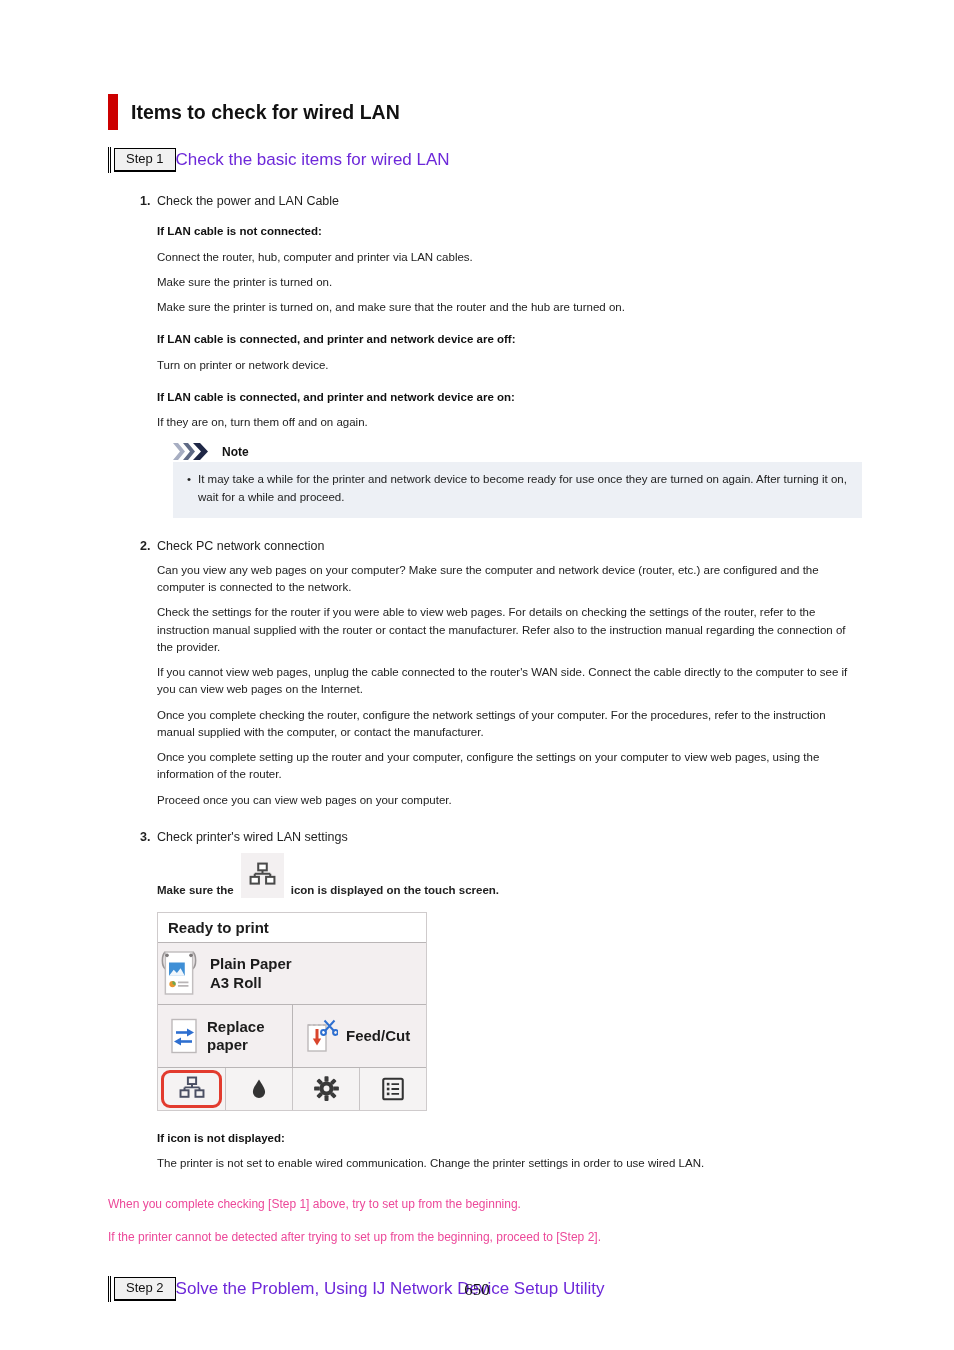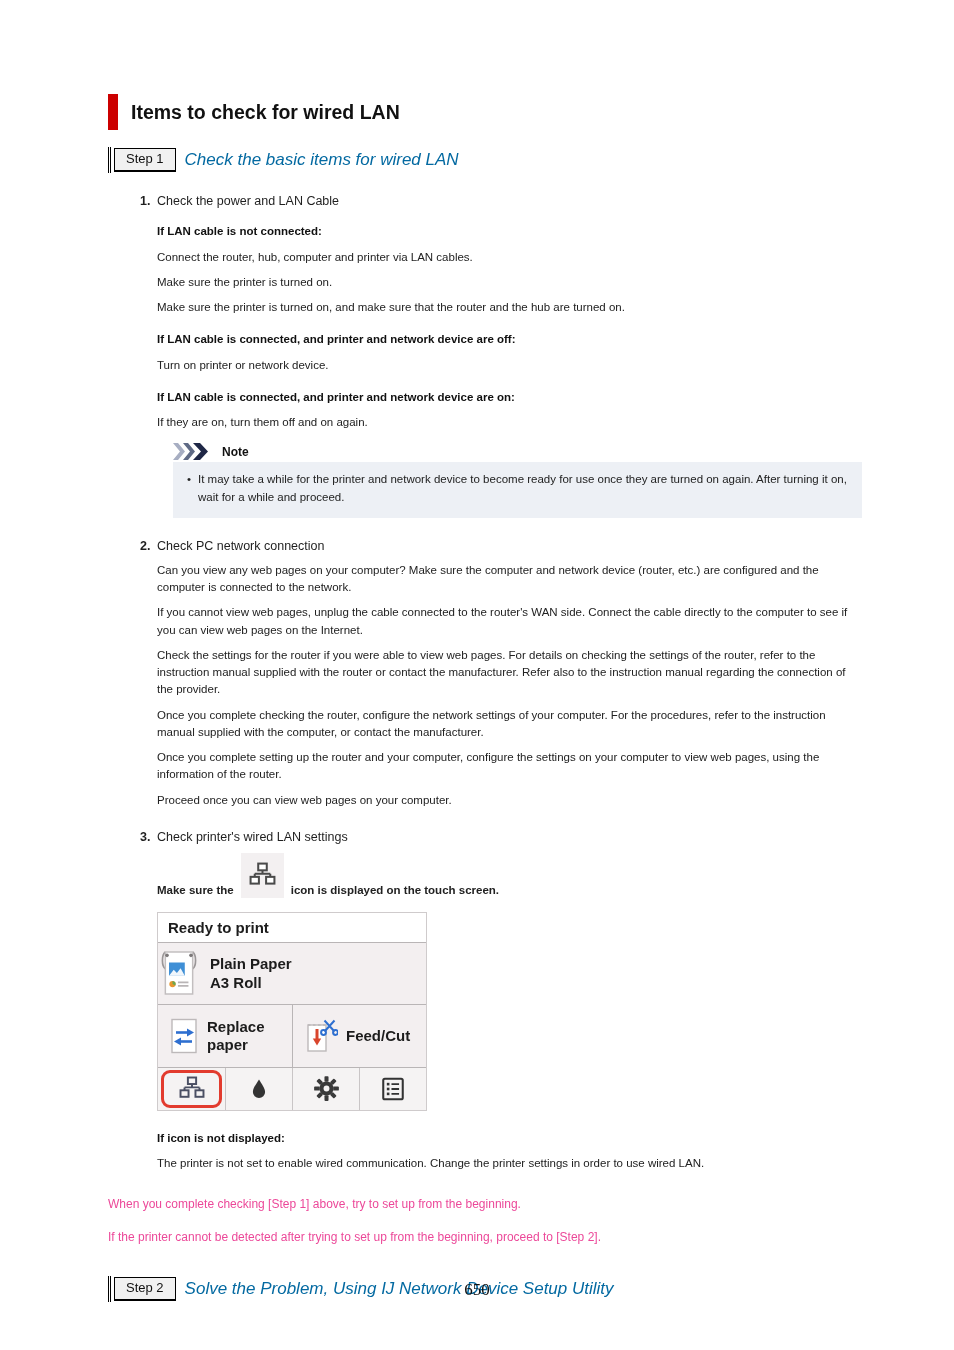--- a/index.html
+++ b/index.html
@@ -13,27 +13,27 @@
     overflow:hidden;
   }
   .content { padding:94px 92px 0 108px; }
 
   
   .title-row { display:flex; align-items:center; gap:13px; margin-bottom:17px; }
   .accent-bar { width:10px; height:36px; background:#cc0000; flex:0 0 auto; }
   .doc-title { font-size:19.5px; font-weight:bold; color:#111; }
 
   
-  .step-row { display:flex; align-items:center; gap:9px; margin-bottom:21px; }
+  .step-row { display:flex; align-items:center; margin-bottom:21px; }
   .step-badge-wrap { display:inline-flex; border-left:3px double #000; padding:1px 0 1px 3px; }
   .step-badge {
     display:inline-block; border:1px solid #000; border-bottom-width:2px;
     background:#f1f1f1; padding:2px 11px 3px; font-size:13px; color:#111; line-height:1.25;
   }
-  .step-heading { font-size:17px; color:#0369a1;font-style:italic; }
+  .step-heading { font-size:17px; color:#6d28d9; }
 
   
   .items { margin-left:32px; }
   .item { margin-top:21px; }
   .item-title-row { display:flex; font-size:12.5px; margin-bottom:9px; }
   .item-num { font-weight:bold; width:17px; flex:0 0 auto; }
   .item-body { margin-left:17px; width:705px; }
   .item-body p { font-size:11.5px; line-height:1.5; margin:8px 0; color:#222; }
   .item-body p.subhead { font-weight:bold; margin-top:15px; color:#111; }
 
@@ -142,22 +142,22 @@
         </div>
       </div>
 
       <div class="item">
         <div class="item-title-row">
           <span class="item-num">2.</span>
           <span class="item-title">Check PC network connection</span>
         </div>
         <div class="item-body">
           <p>Can you view any web pages on your computer? Make sure the computer and network device (router, etc.) are configured and the computer is connected to the network.</p>
+          <p>Check the settings for the router if you were able to view web pages. For details on checking the settings of the router, refer to the instruction manual supplied with the router or contact the manufacturer. Refer also to the instruction manual regarding the connection of the provider.</p>
           <p>If you cannot view web pages, unplug the cable connected to the router's WAN side. Connect the cable directly to the computer to see if you can view web pages on the Internet.</p>
-          <p>Check the settings for the router if you were able to view web pages. For details on checking the settings of the router, refer to the instruction manual supplied with the router or contact the manufacturer. Refer also to the instruction manual regarding the connection of the provider.</p>
           <p>Once you complete checking the router, configure the network settings of your computer. For the procedures, refer to the instruction manual supplied with the computer, or contact the manufacturer.</p>
           <p>Once you complete setting up the router and your computer, configure the settings on your computer to view web pages, using the information of the router.</p>
           <p>Proceed once you can view web pages on your computer.</p>
         </div>
       </div>
 
       <div class="item">
         <div class="item-title-row">
           <span class="item-num">3.</span>
           <span class="item-title">Check printer's wired LAN settings</span>

